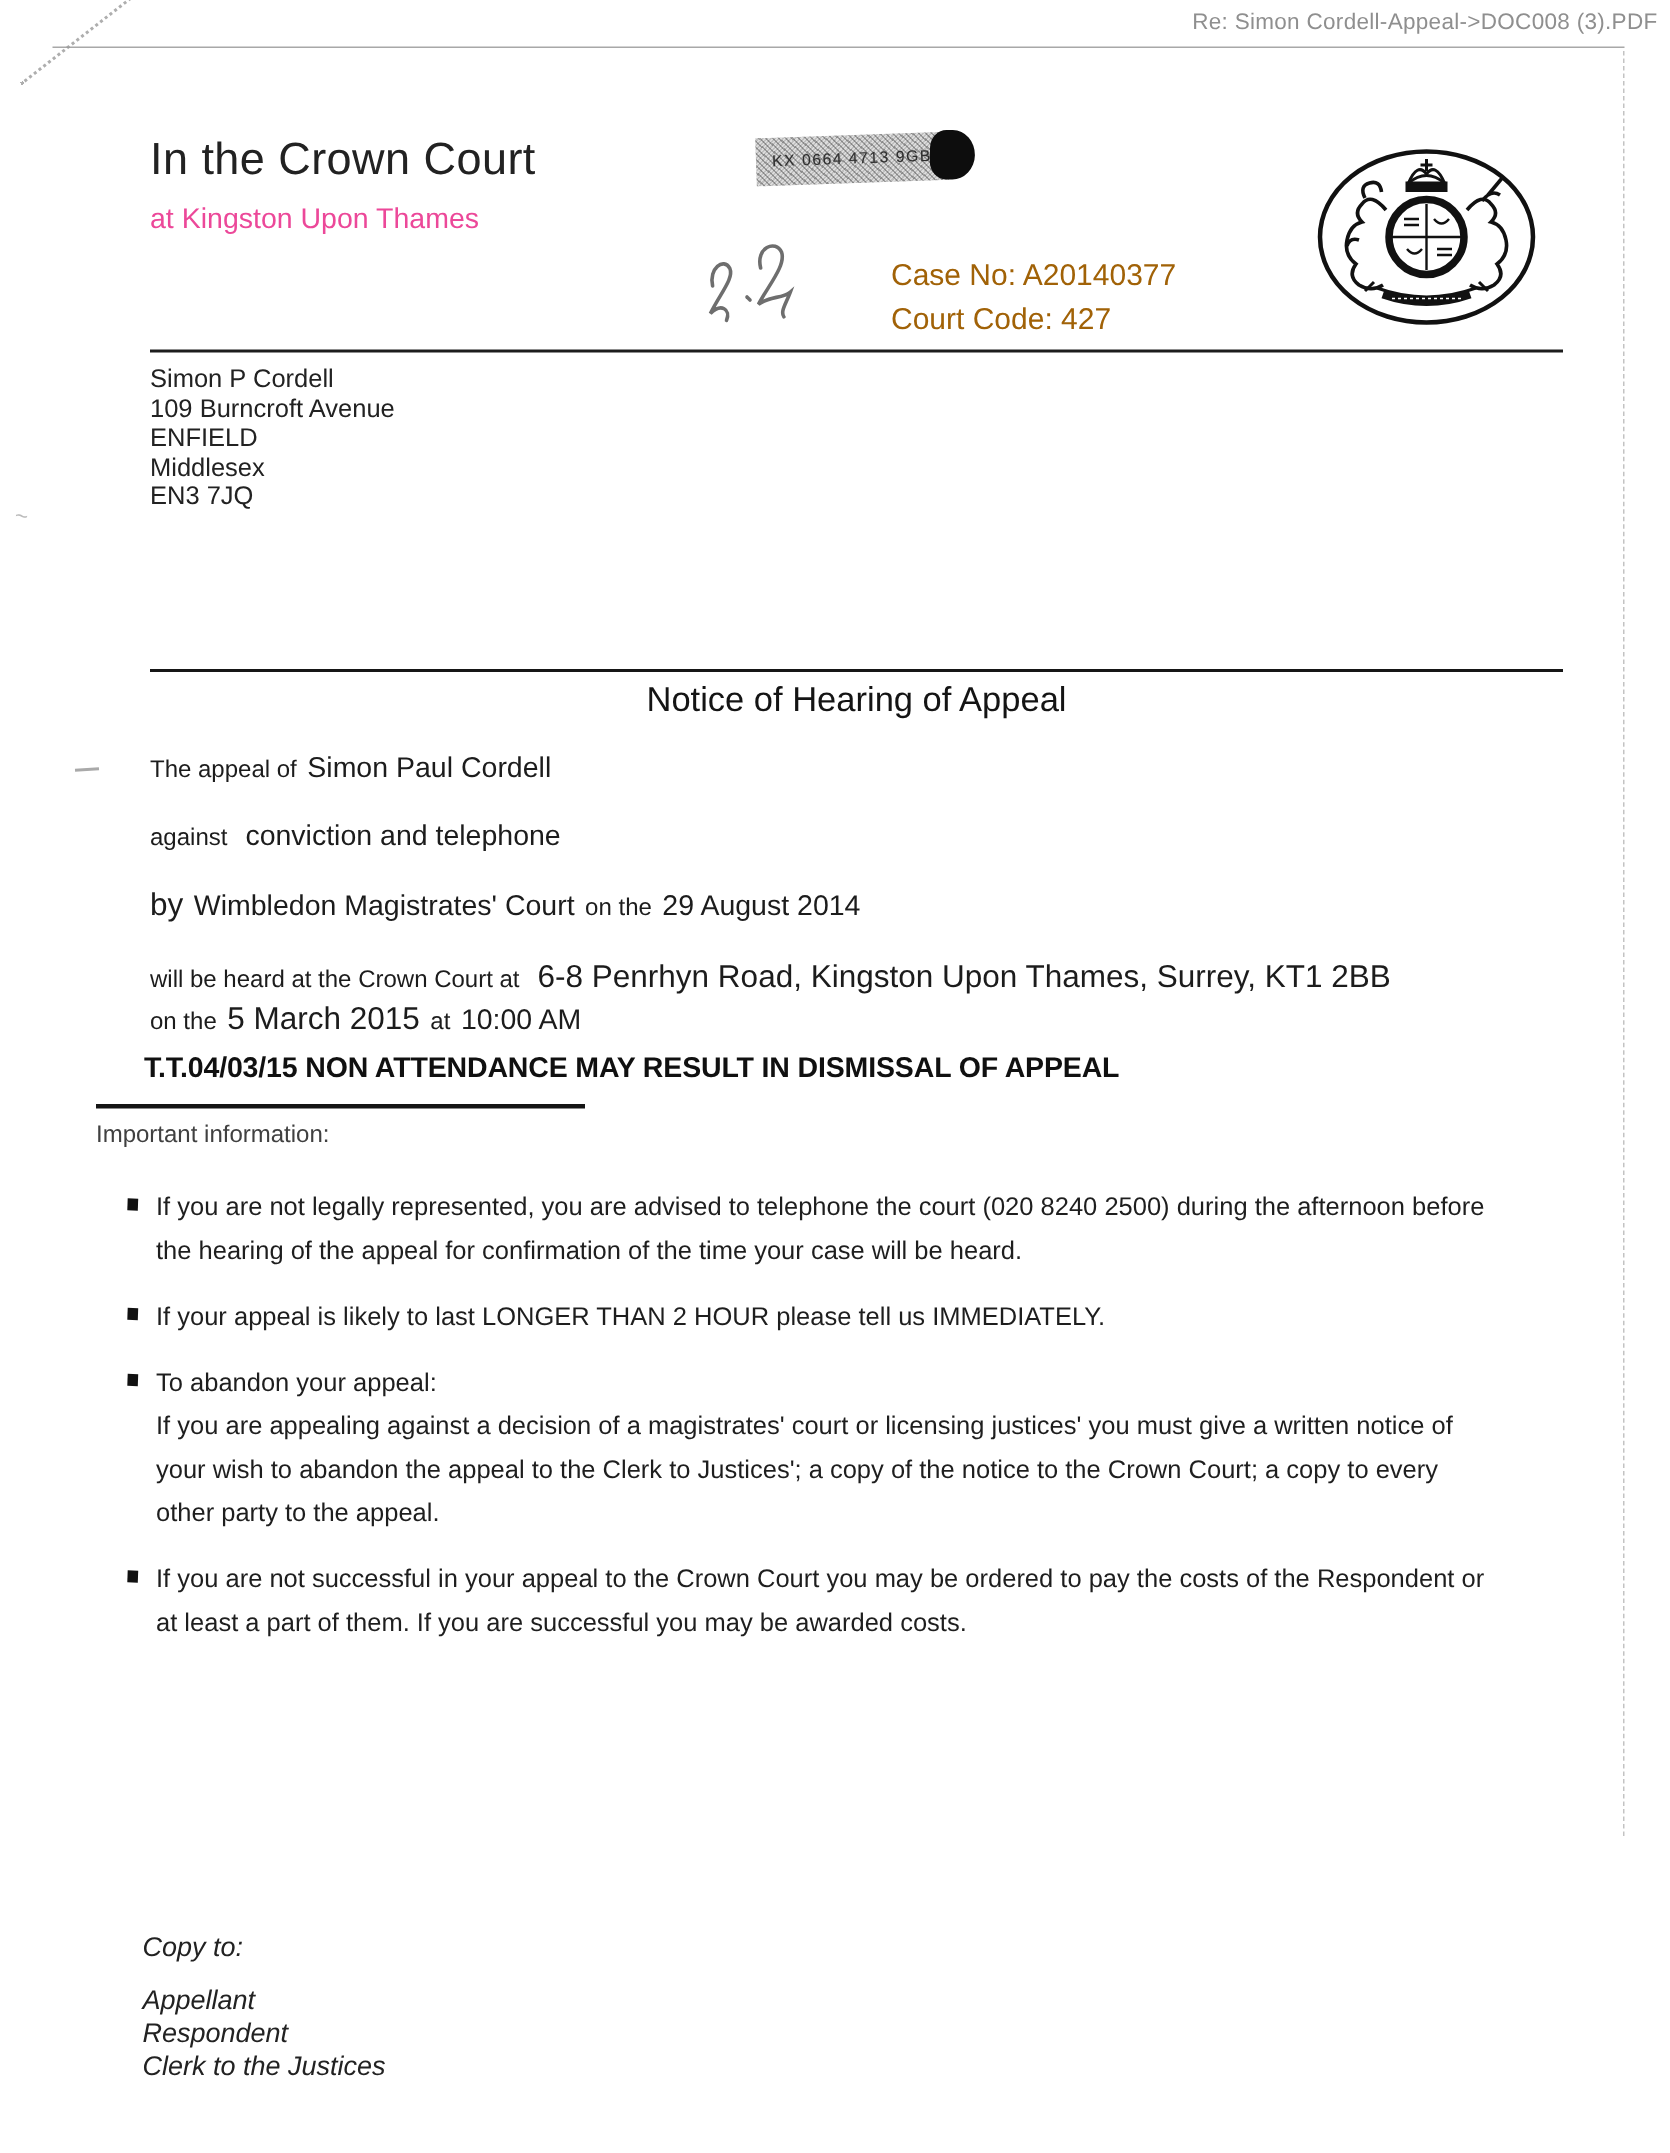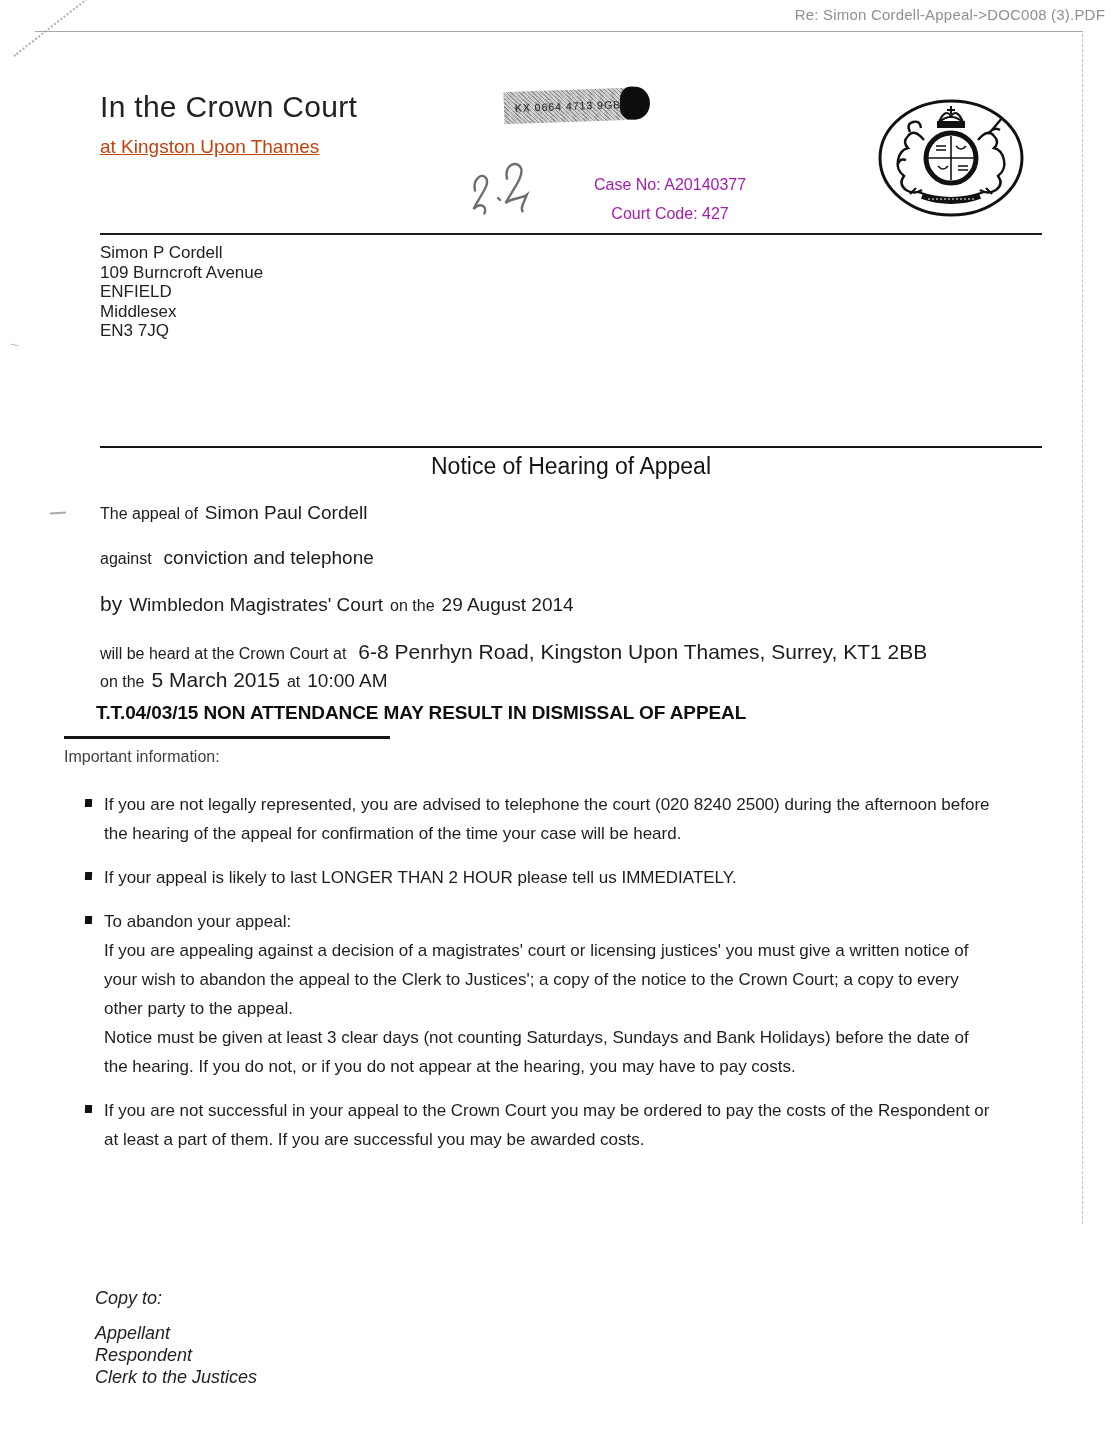--- a/index.html
+++ b/index.html
@@ -15,35 +15,35 @@
   .page-edge{position:absolute;top:34px;left:1082px;height:1190px;width:0;border-left:1px dashed #b5b5b5;opacity:.8;}
   .corner-scribble{
     position:absolute;top:55px;left:14px;width:96px;height:0;border-top:2px dotted #9a9a9a;
     transform:rotate(-38deg);transform-origin:left center;opacity:.8;
   }
   .margin-tilde{position:absolute;left:10px;top:336px;color:#bbb;font-size:15px;transform:rotate(8deg);}
   .margin-dash{position:absolute;left:50px;top:512px;width:16px;border-top:2px solid #a9a9a9;transform:rotate(-3deg);}
 
   
   .court-title{position:absolute;left:100px;top:90px;font-size:30px;color:#222;letter-spacing:.3px;}
-  .court-location{position:absolute;left:100px;top:136px;font-size:19px;color:#c2410c;text-decoration:underline;}
+  .court-location{position:absolute;left:100px;top:136px;font-size:19px;color:#ec4899;}
   .frank-stamp{
     position:absolute;left:504px;top:90px;width:128px;height:32px;background:#bfbfbf;
     background-image:
       repeating-linear-gradient(45deg, rgba(0,0,0,.28) 0 1px, transparent 1px 3px),
       repeating-linear-gradient(-45deg, rgba(255,255,255,.45) 0 1px, transparent 1px 2px);
     transform:rotate(-2deg);display:flex;align-items:center;justify-content:center;
   }
   .frank-stamp .code{font-size:10.5px;color:#2e2e2e;letter-spacing:1px;white-space:nowrap;text-shadow:0 0 1px #888;}
   .frank-blob{
     position:absolute;right:-18px;top:-1px;width:30px;height:33px;background:#0d0d0d;
     border-radius:40% 55% 55% 40%;transform:rotate(3deg);
   }
   .handwritten{position:absolute;left:462px;top:152px;width:90px;height:80px;}
-  .case-block{position:absolute;left:594px;top:170px;font-size:16px;line-height:29px;color:#a21caf;text-align:center;}
+  .case-block{position:absolute;left:594px;top:170px;font-size:20px;line-height:29px;color:#a16207;}
   .crest{position:absolute;left:876px;top:96px;width:150px;height:124px;}
   .case-rule{position:absolute;top:233px;left:100px;width:942px;border-top:2.5px solid #1d1d1d;}
 
   
   .recipient{position:absolute;left:100px;top:243px;font-size:17px;line-height:19.5px;color:#222;}
 
   
   .notice-rule{position:absolute;top:446px;left:100px;width:942px;border-top:2.5px solid #161616;}
   .notice-heading{position:absolute;top:453px;left:100px;width:942px;text-align:center;font-size:23px;color:#141414;}
   .nl{position:absolute;left:100px;white-space:nowrap;color:#1c1c1c;}
@@ -184,21 +184,20 @@
         <span class="marker"></span>
         <div class="btext">
           <div>If your appeal is likely to last LONGER THAN 2 HOUR please tell us IMMEDIATELY.</div>
         </div>
       </div>
       <div class="bullet">
         <span class="marker"></span>
         <div class="btext">
           <div>To abandon your appeal:</div>
           <div>If you are appealing against a decision of a magistrates' court or licensing justices' you must give a written notice of your wish to abandon the appeal to the Clerk to Justices'; a copy of the notice to the Crown Court; a copy to every other party to the appeal.</div>
-          <div>Notice must be given at least 3 clear days (not counting Saturdays, Sundays and Bank Holidays) before the date of the hearing. If you do not, or if you do not appear at the hearing, you may have to pay costs.</div>
         </div>
       </div>
       <div class="bullet">
         <span class="marker"></span>
         <div class="btext">
           <div>If you are not successful in your appeal to the Crown Court you may be ordered to pay the costs of the Respondent or at least a part of them. If you are successful you may be awarded costs.</div>
         </div>
       </div>
     </div>
 

